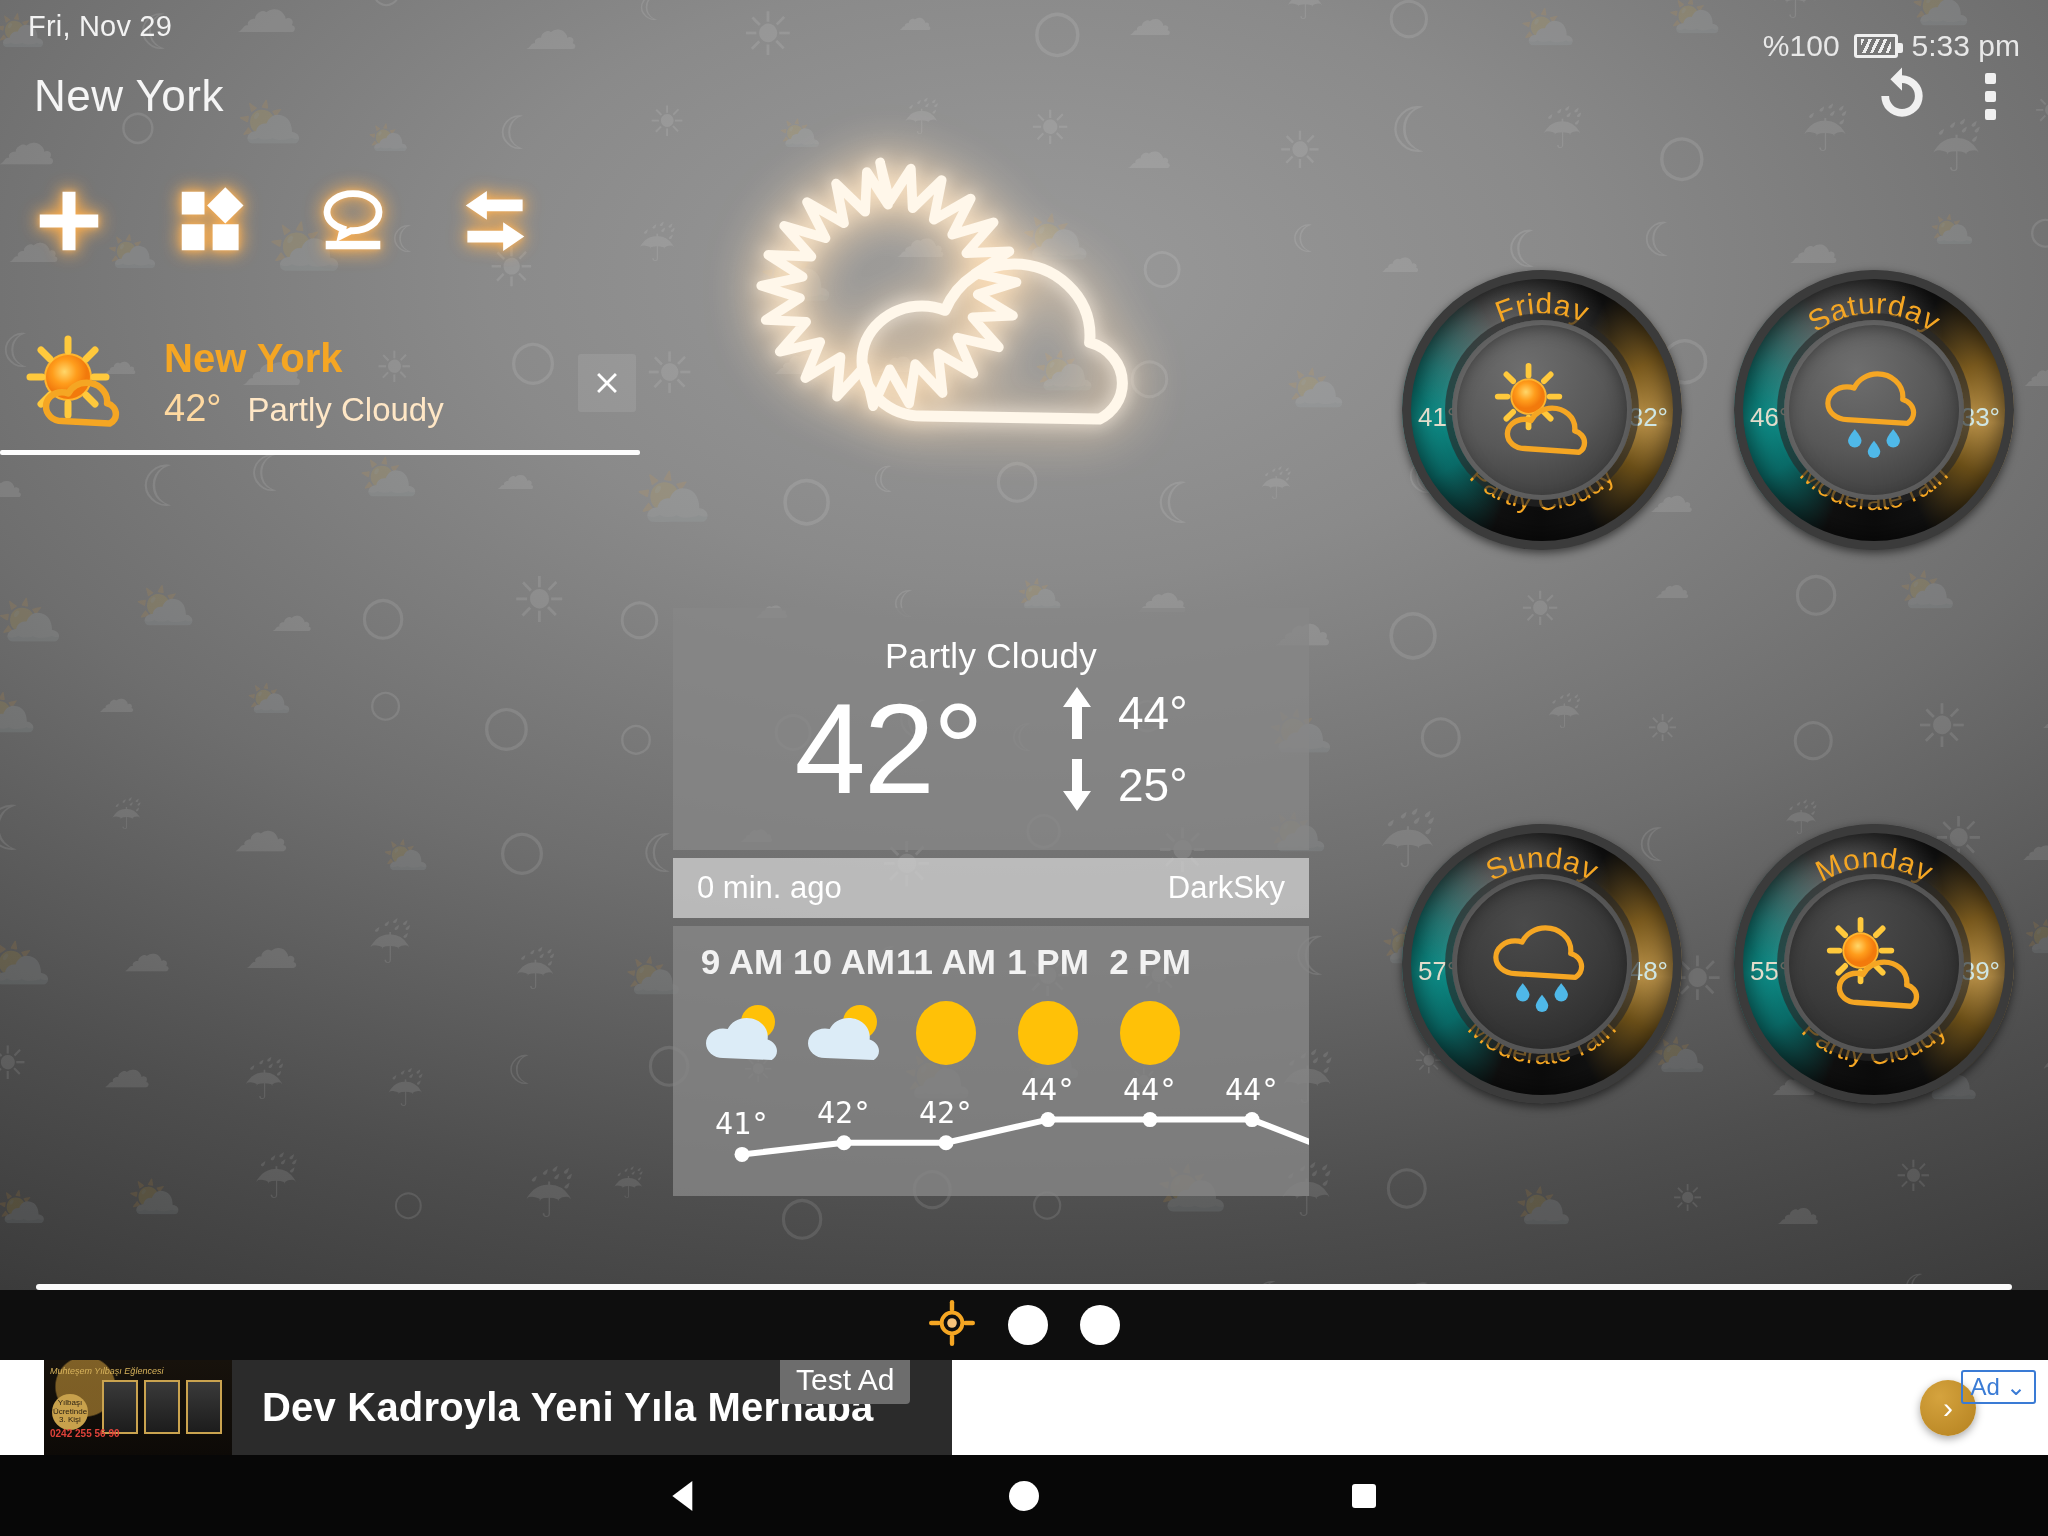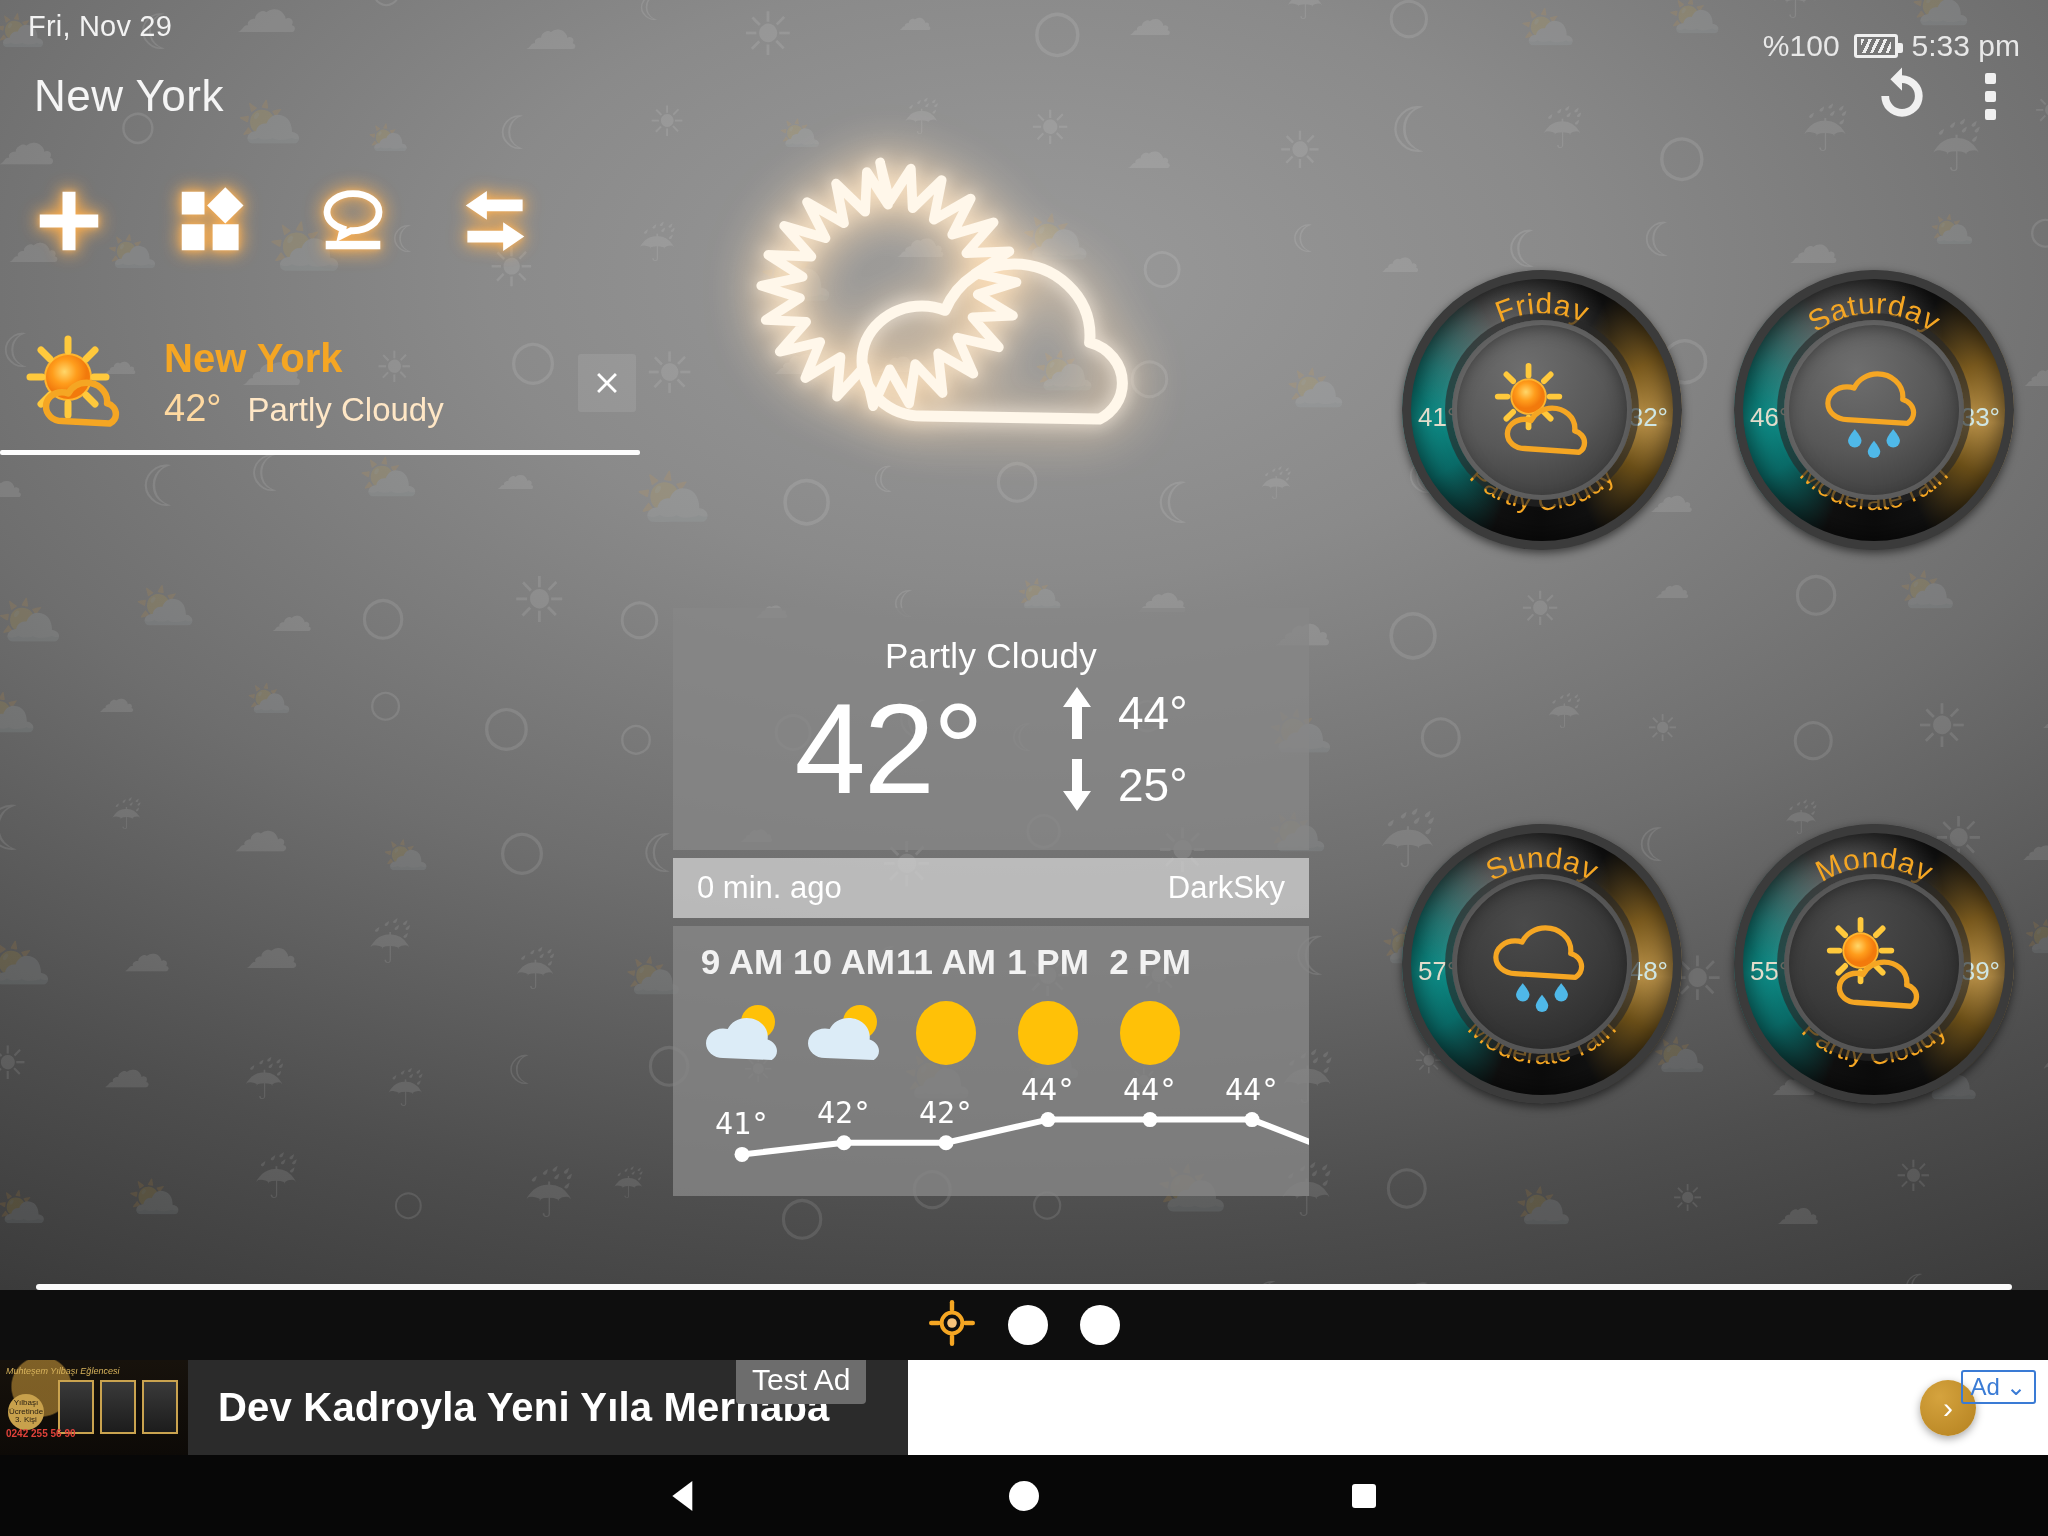--- a/index.html
+++ b/index.html
@@ -158,21 +158,21 @@
   .pagerbar{
     position:absolute; left:0; right:0; top:1290px; height:70px;
     background:#0e0e0e;
     display:flex; align-items:center; justify-content:center; gap:32px;
   }
   .pagedot{ width:40px;height:40px;border-radius:50%; background:#fff; cursor:pointer; }
 
   
   .adbar{
     position:absolute; left:0; right:0; top:1360px; height:95px; background:#fff;
-    display:flex; align-items:stretch; overflow:hidden;
+    display:flex; align-items:stretch; overflow:hidden;padding-left:44px;
   }
   .ad-left{ flex:0 0 908px; background:#2b2b2b; display:flex; align-items:center; }
   .ad-thumb{
     flex:0 0 188px; height:95px;
     background:
       radial-gradient(circle at 22% 28%, rgba(212,160,60,.55) 0 18%, transparent 19%),
       linear-gradient(#17120c,#0d0a07);
     position:relative; overflow:hidden;
   }
   .ad-thumb .frame{ position:absolute; top:20px; width:36px; height:54px; border:2px solid #caa34f; background:linear-gradient(#3a3a3a,#1c1c1c);}

